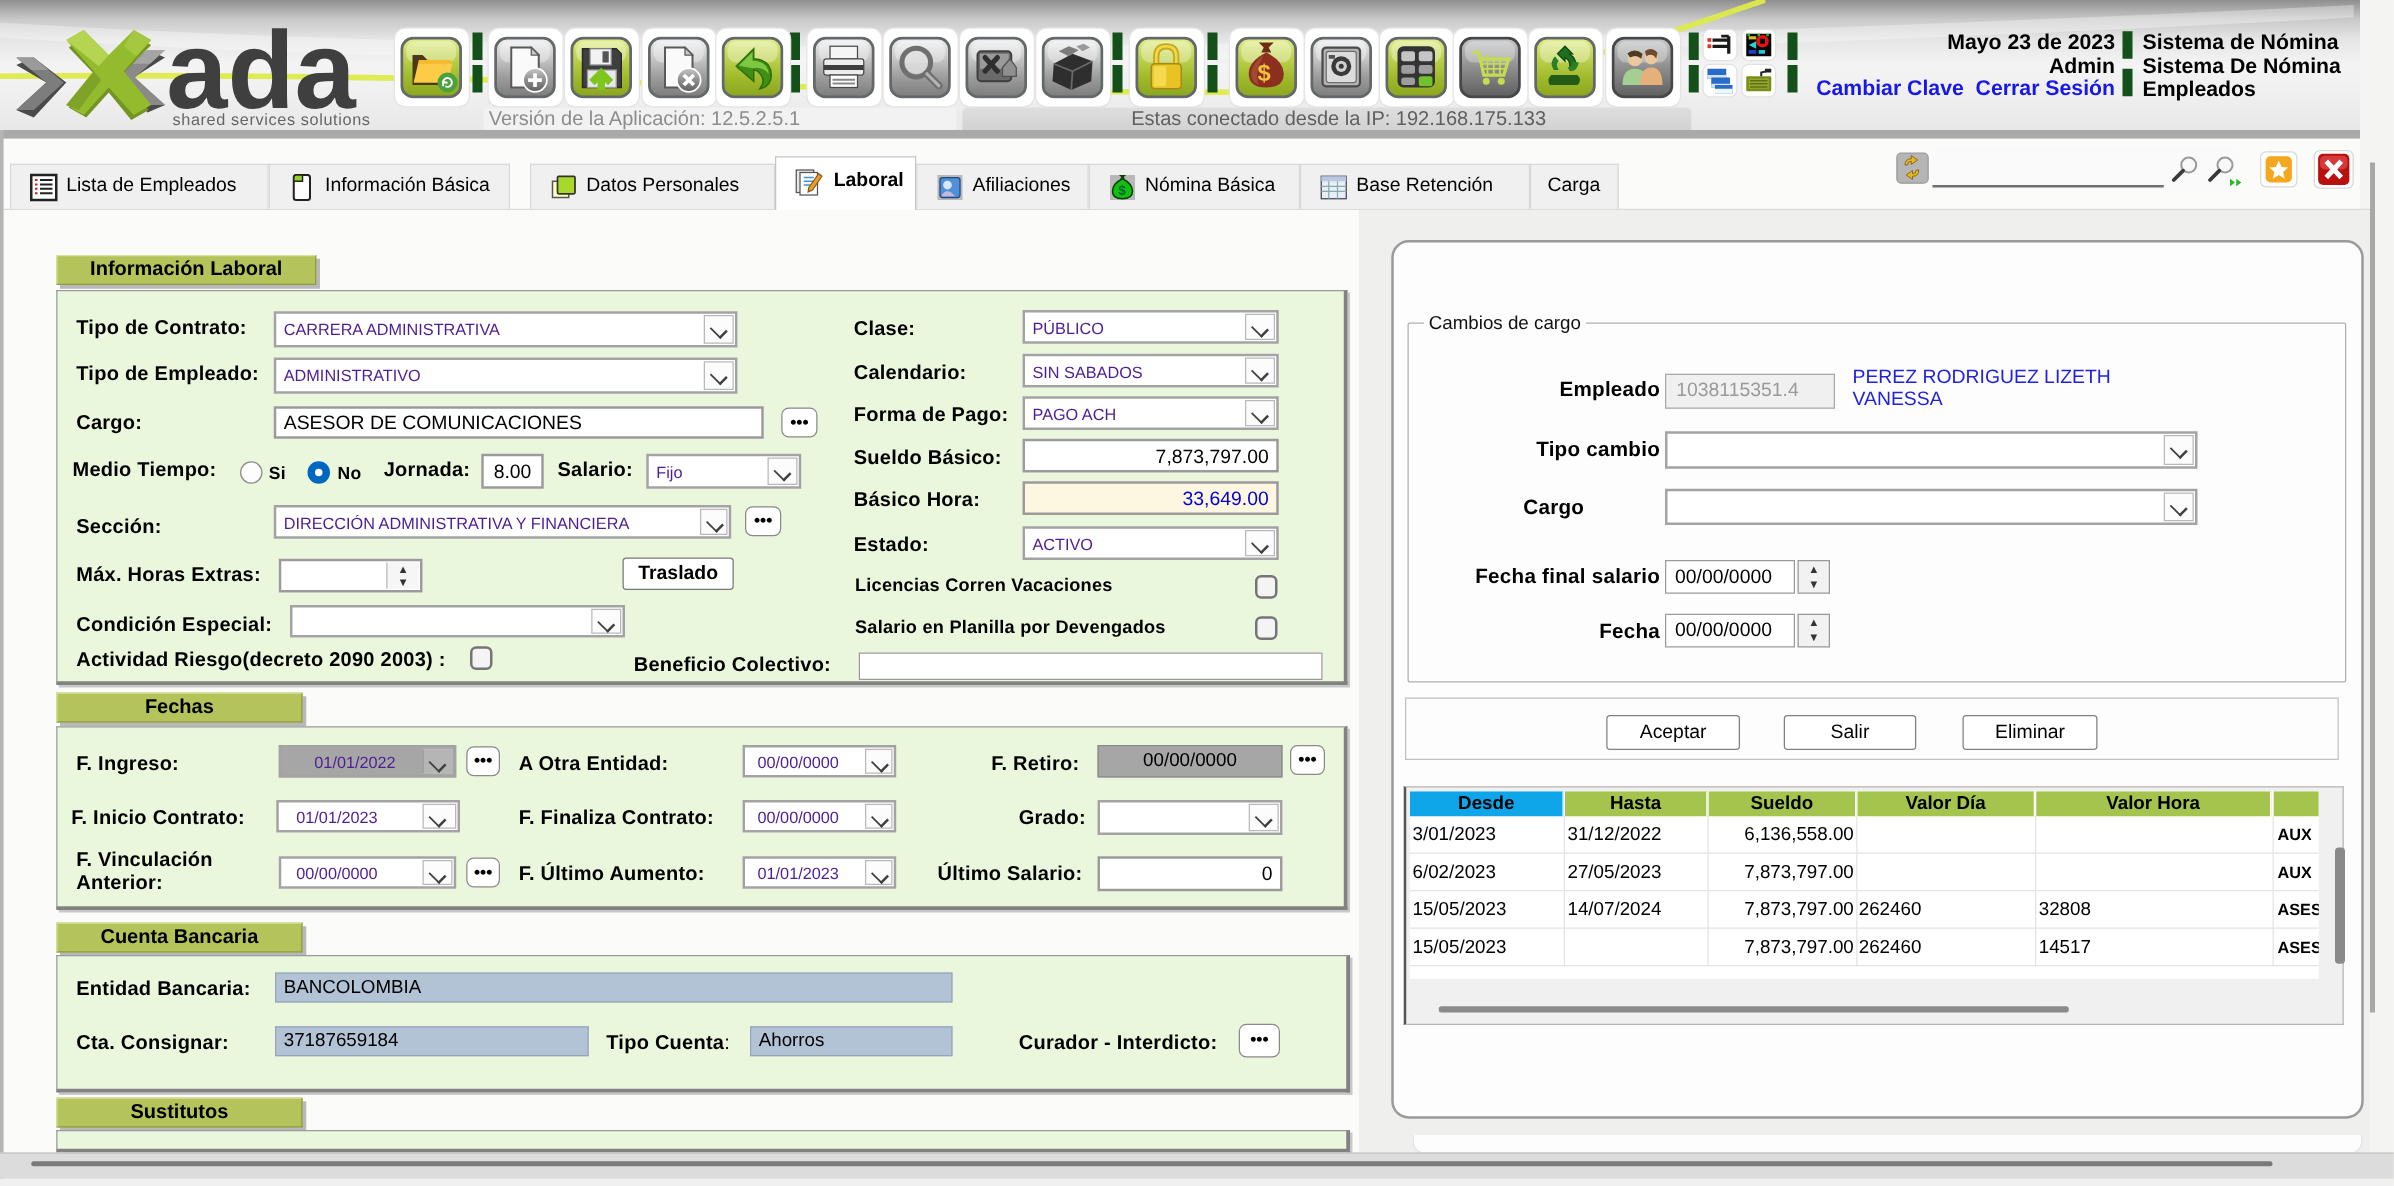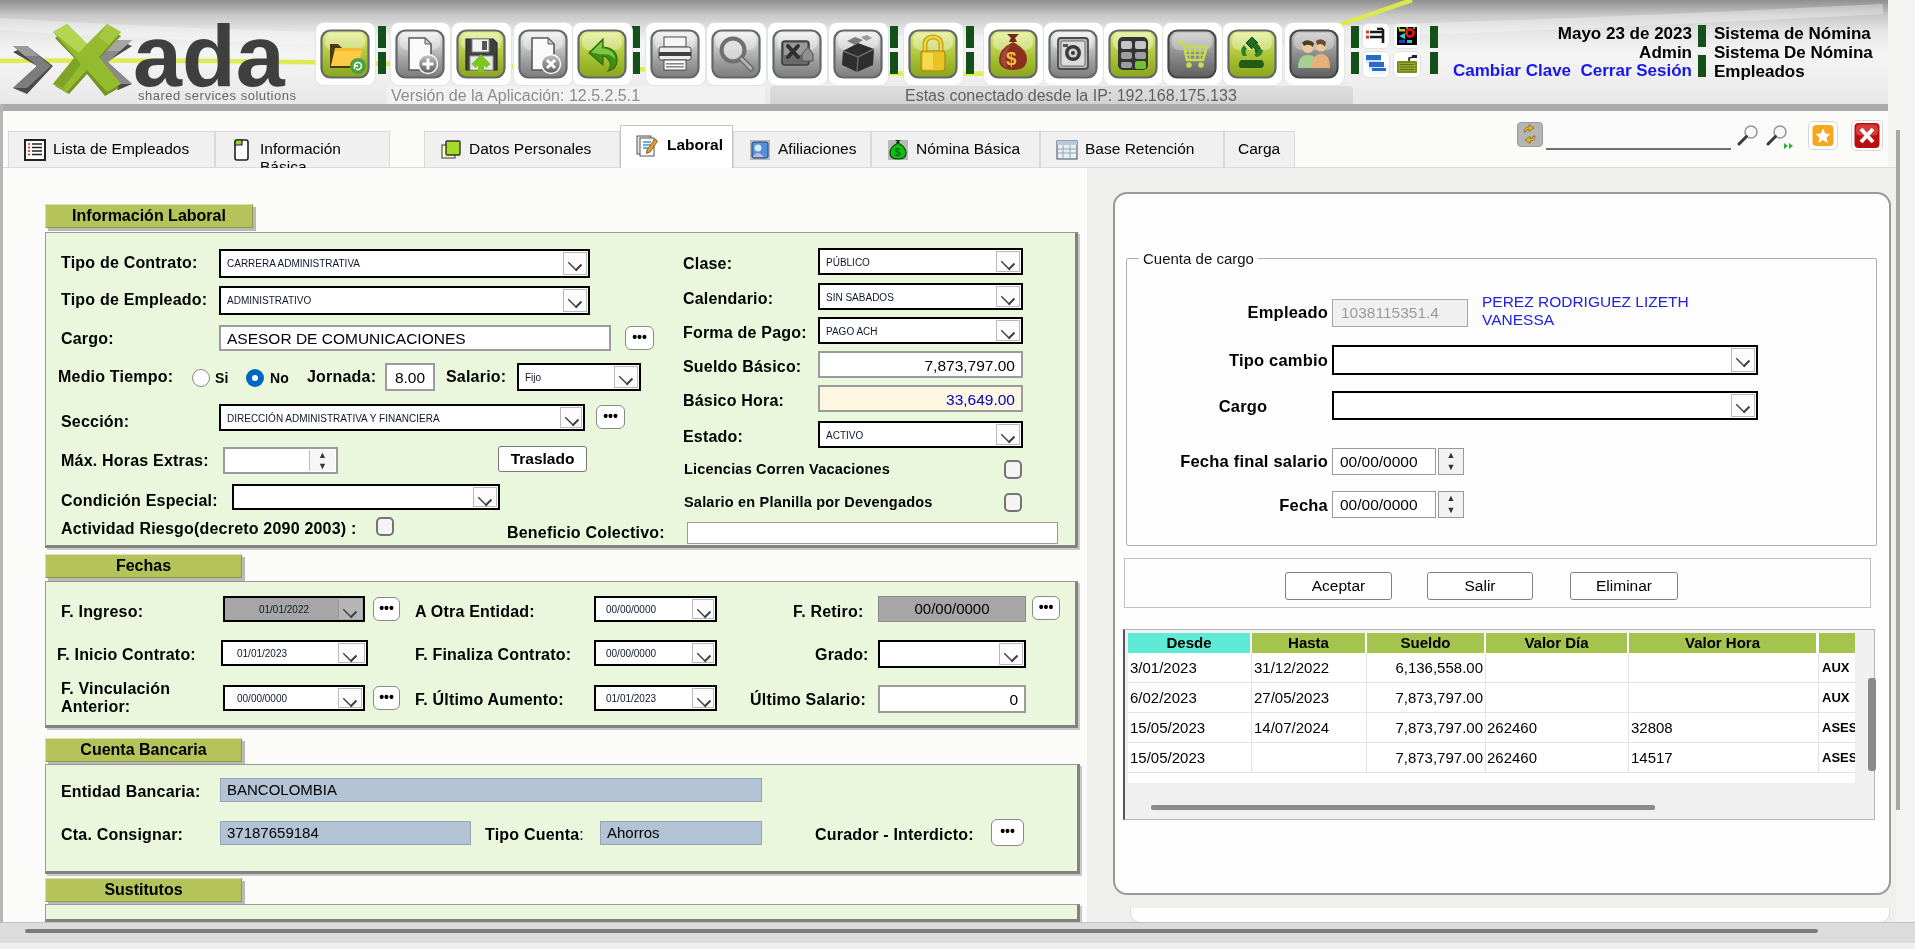--- a/index.html
+++ b/index.html
@@ -1,21 +1,21 @@
 <!DOCTYPE html>
 <html><head>
 <meta charset="utf-8">
 <style>
 * { margin:0; padding:0; box-sizing:border-box; }
 html,body { width:1915px; height:949px; overflow:hidden; }
 body { font-family:"Liberation Sans", sans-serif; background:#f4f4f2; position:relative; }
 .abs { position:absolute; }
 .lbl { position:absolute; font-weight:bold; font-size:16px; letter-spacing:0.2px; color:#000; white-space:nowrap; }
 .field { position:absolute; background:#fff; border:2px solid #9b9b9b; font-size:15.5px; color:#000; white-space:nowrap; }
-.combo { position:absolute; background:#fff; border:2px solid #000000; font-size:10px; color:#0f172a; white-space:nowrap; }
+.combo { position:absolute; background:#fff; border:2px solid #a3a3a3; font-size:13px; color:#4c1d95; white-space:nowrap; }
 .chev { position:absolute; right:1px; top:1px; bottom:1px; width:24px; background:#fcfcfc; border:1px solid #b9b9b9; }
 .chev::after { content:''; position:absolute; left:5px; top:5px; width:10px; height:10px; border-right:2.4px solid #3f3f3f; border-bottom:2.4px solid #3f3f3f; transform:rotate(45deg) scaleY(.7); }
 .dots { position:absolute; background:#fff; border:1px solid #8a8a8a; border-radius:6px; font-weight:bold; font-size:14px; text-align:center; color:#000; }
 .panel { position:absolute; background:#eaf7dc; border:1px solid #9a9a9a; border-right:3px solid #828282; border-bottom:3px solid #828282; box-shadow:2px 2px 0 rgba(158,158,158,.55); }
 .shead { position:absolute; height:24px; background:#b4c45a; border:1px solid #8e9a47; border-top:1px solid #d8e2a0; border-left:1px solid #d8e2a0; box-shadow:3px 3px 0 rgba(120,120,120,.5); font-weight:bold; font-size:16px; line-height:22px; color:#000; }
 .tbico { position:absolute; top:23px; width:59px; height:62px; background:#fff; border-radius:8px; box-shadow:0 0 0 1px #e4e4e4; }
 .tbsep { position:absolute; top:26px; width:8px; height:48px; }
 .tbsep::before { content:''; position:absolute; top:0; width:8px; height:22px; background:#14501a; }
 .tbsep::after { content:''; position:absolute; bottom:0; width:8px; height:22px; background:#14501a; }
 .tab { position:absolute; top:131px; height:36px; background:#f0f0f0; border:1px solid #d9d9d9; border-bottom:none; font-size:15.5px; color:#000; }
@@ -307,21 +307,21 @@
 <div class="abs" style="left:3px;top:111px;width:1885px;height:57px;background:#fbfbfa;"></div>
 <div class="abs" style="left:3px;top:167px;width:1893px;height:1px;background:#dadada;"></div>
 <div class="tab" style="left:8px;width:207px;">
   <svg class="tabico" viewBox="0 0 24 24">
         <rect x="2" y="2" width="20" height="20" fill="#fff" stroke="#222" stroke-width="2"></rect>
         <path d="M9 6 L19 6 M9 9.5 L19 9.5 M9 13 L19 13 M9 16.5 L19 16.5" stroke="#222" stroke-width="1.6"></path>
         <path d="M5 6 L7 6 M5 9.5 L7 9.5 M5 13 L7 13 M5 16.5 L7 16.5" stroke="#d02010" stroke-width="1.6"></path>
       </svg>
   <span style="position:absolute;left:44px;top:8px;">Lista de Empleados</span>
     </div>
-<div class="tab" style="left:215px;width:175px;">
+<div class="tab" style="left:215px;width:193px;">
   <svg class="tabico" viewBox="0 0 24 24">
         <rect x="5" y="2" width="13" height="20" rx="2" fill="#fff" stroke="#222" stroke-width="1.6"></rect>
         <path d="M5 4 Q5 2 7 2 L12 2 L12 7 L5 7 Z" fill="#8fd02a" stroke="#222" stroke-width="1.2"></path>
       </svg>
   <span style="position:absolute;left:44px;top:8px;">Información Básica</span>
     </div>
 <div class="tab" style="left:424px;width:196px;">
   <svg class="tabico" viewBox="0 0 24 24">
         <rect x="3" y="7" width="13" height="13" fill="#ffffc0" stroke="#555" stroke-width="1.2"></rect>
         <rect x="7" y="3" width="14" height="14" rx="1" fill="#a8d82a" stroke="#333" stroke-width="1.4"></rect>
@@ -494,21 +494,21 @@
 <div class="shead" style="left:45px;top:878px;width:197px;text-align:center;">Sustitutos</div>
 <div class="panel" style="left:45px;top:904px;width:1035px;height:18px;"></div>
 </div>
 
 <div id="rightpanel">
 <div class="abs" style="left:1087px;top:168px;width:809px;height:754px;background:#efefed;"></div>
 <div class="abs" style="left:1113px;top:192px;width:778px;height:703px;background:#fdfdfd;border:2px solid #9a9a9a;border-radius:14px;"></div>
 <div class="abs" style="left:1130px;top:908px;width:760px;height:15px;background:#fdfdfd;border:1px solid #e0e0e0;border-top:none;border-radius:0 0 10px 10px;"></div>
 
 <fieldset style="position:absolute;left:1126px;top:250px;width:751px;height:296px;border:1px solid #b0b0b0;border-radius:2px;">
-<legend style="margin-left:12px;padding:0 4px;font-size:15px;color:#111;">Cuenta de cargo</legend>
+<legend style="margin-left:12px;padding:0 4px;font-size:15px;color:#111;">Cambios de cargo</legend>
 </fieldset>
 <div class="lbl" style="left:1168px;top:303px;width:160px;text-align:right;font-size:16.5px;">Empleado</div>
 <div class="abs" style="left:1332px;top:299px;width:136px;height:28px;background:#f0f0f0;border:1px solid #a8a8a8;font-size:15.5px;line-height:26px;padding-left:8px;color:#9a9a9a;">1038115351.4</div>
 <div class="abs" style="left:1482px;top:293px;width:240px;font-size:15.5px;line-height:17.5px;color:#2121e0;">PEREZ RODRIGUEZ LIZETH VANESSA</div>
 <div class="lbl" style="left:1158px;top:351px;width:170px;text-align:right;font-size:16.5px;">Tipo cambio</div>
 <div class="combo" style="left:1332px;top:345px;width:426px;height:30px;">
       <span class="chev"></span>
     </div>
 <div class="lbl" style="left:1158px;top:397px;width:170px;text-align:center;font-size:16.5px;">Cargo</div>
 <div class="combo" style="left:1332px;top:391px;width:426px;height:29px;">
@@ -522,21 +522,21 @@
 <div class="abs" style="left:1438px;top:491px;width:26px;height:27px;background:#f2f2f2;border:1px solid #999;text-align:center;font-size:9px;line-height:12px;color:#333;">▲<br>▼</div>
 
 <div class="abs" style="left:1124px;top:558px;width:747px;height:50px;background:#fdfdfd;border:1px solid #c0c0c0;"></div>
 <div class="abs" style="left:1285px;top:572px;width:107px;height:28px;background:#fff;border:1px solid #808080;border-radius:3px;font-size:15.5px;text-align:center;line-height:26px;">Aceptar</div>
 <div class="abs" style="left:1427px;top:572px;width:106px;height:28px;background:#fff;border:1px solid #808080;border-radius:3px;font-size:15.5px;text-align:center;line-height:26px;">Salir</div>
 <div class="abs" style="left:1570px;top:572px;width:108px;height:28px;background:#fff;border:1px solid #808080;border-radius:3px;font-size:15.5px;text-align:center;line-height:26px;">Eliminar</div>
 
 <div class="abs" style="left:1123px;top:629px;width:752px;height:191px;background:#f0f0f0;border:1px solid #b5b5b5;border-left:2px solid #555;"></div>
 <div class="abs" id="grid" style="left:1128px;top:633px;width:727px;height:150px;background:#fff;overflow:hidden;">
 
-  <div class="abs" style="left:0;top:0;width:123px;height:20px;background:#5eead4;border-right:1px solid #fff;font-weight:bold;font-size:15px;text-align:center;line-height:19px;">Desde</div>
+  <div class="abs" style="left:0;top:0;width:123px;height:20px;background:#0ea5e9;border-right:1px solid #fff;font-weight:bold;font-size:15px;text-align:center;line-height:19px;">Desde</div>
   <div class="abs" style="left:124px;top:0;width:114px;height:20px;background:#a5c44e;border-right:1px solid #fff;font-weight:bold;font-size:15px;text-align:center;line-height:19px;">Hasta</div>
   <div class="abs" style="left:239px;top:0;width:118px;height:20px;background:#a5c44e;border-right:1px solid #fff;font-weight:bold;font-size:15px;text-align:center;line-height:19px;">Sueldo</div>
   <div class="abs" style="left:358px;top:0;width:142px;height:20px;background:#a5c44e;border-right:1px solid #fff;font-weight:bold;font-size:15px;text-align:center;line-height:19px;">Valor Día</div>
   <div class="abs" style="left:501px;top:0;width:188px;height:20px;background:#a5c44e;border-right:1px solid #fff;font-weight:bold;font-size:15px;text-align:center;line-height:19px;">Valor Hora</div>
   <div class="abs" style="left:691px;top:0;width:36px;height:20px;background:#a5c44e;"></div>
 
   <div class="gridrow" style="top:20px;">
     <span class="gc" style="left:2px;width:120px;">3/01/2023</span>
         <span class="gc" style="left:126px;width:110px;">31/12/2022</span>
         <span class="gc" style="left:239px;width:116px;text-align:right;">6,136,558.00</span>

